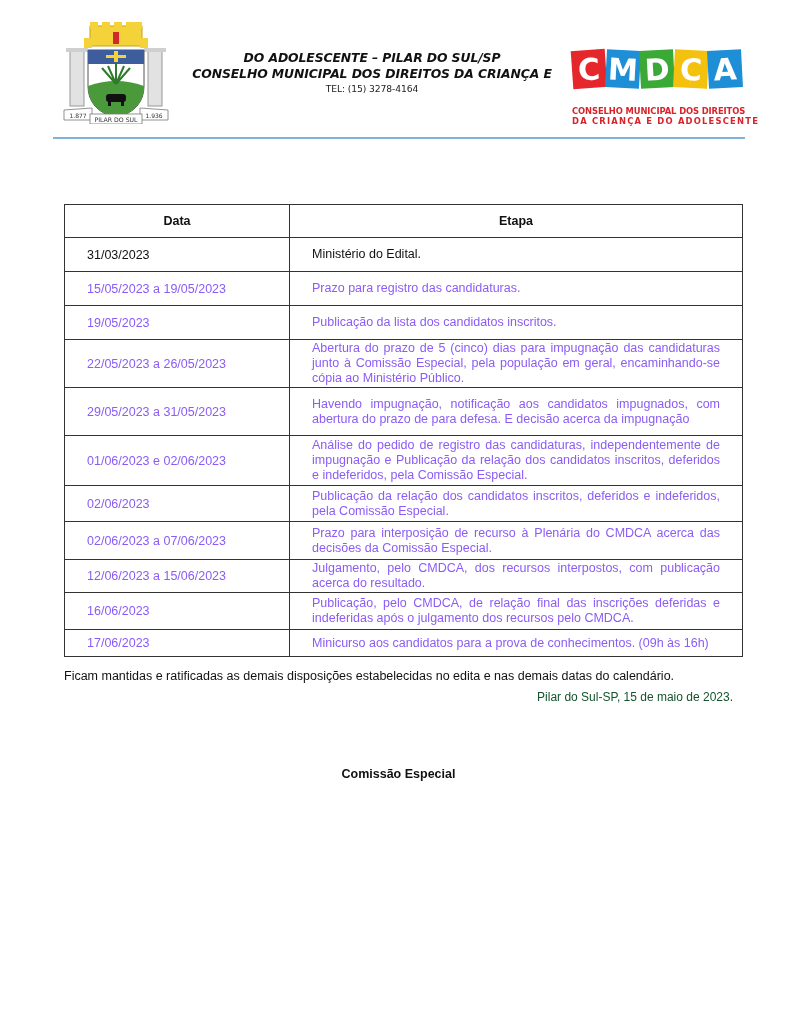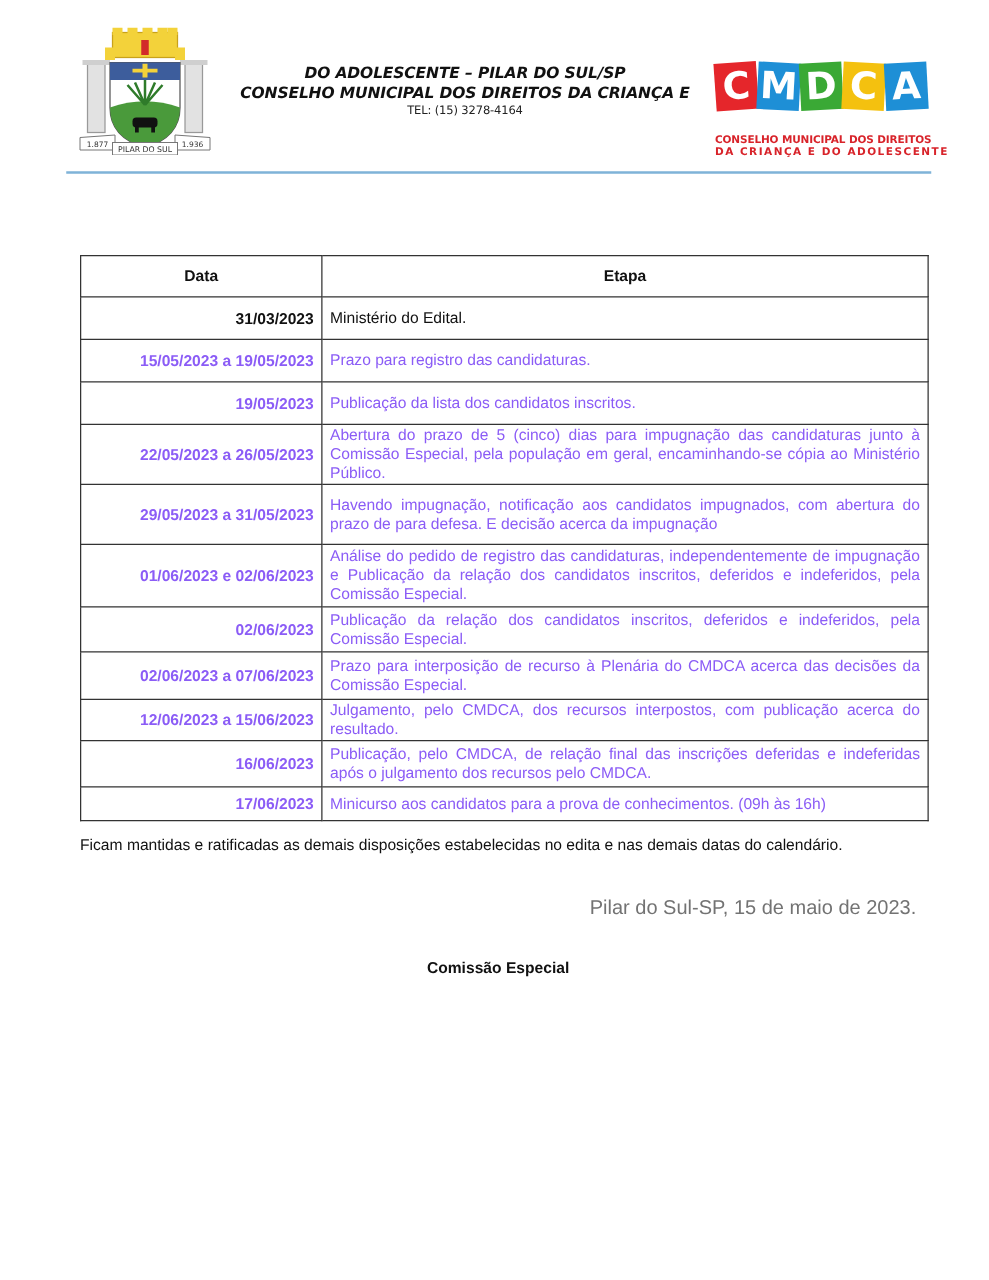--- a/index.html
+++ b/index.html
@@ -16,29 +16,29 @@
   .cmdca-letters { display: flex; height: 40px; }
   .cmdca-letters span { display: flex; align-items: center; justify-content: center;
         font-family: "DejaVu Sans", sans-serif; font-weight: bold; color: #fff; font-size: 30px;
         width: 34px; height: 38px; }
   .cmdca-sub { font-family: "DejaVu Sans", sans-serif; font-weight: bold; color: #d8232a;
         font-size: 8.4px; line-height: 10px; margin-top: 16px; letter-spacing: -0.1px; white-space: nowrap; }
   .rule { position: absolute; left: 53px; top: 137px; width: 692px; height: 2px; background: #7fb3d8; }
 
   table.sched { position: absolute; left: 64px; top: 204px; width: 679px; border-collapse: collapse;
         font-family: "Liberation Sans", sans-serif; font-size: 12.5px; }
-  table.sched td, table.sched th { border: 1.3px solid #333; padding: 0 6px; vertical-align: middle; }
+  table.sched td, table.sched th { border: 1.3px solid #333; padding: 0 22px; vertical-align: middle; }
   table.sched th { font-weight: bold; height: 32px; font-size: 12.5px; text-align: center; color: #111; }
-  table.sched td.date { width: 180px; text-align: right; font-weight: bold; }
+  table.sched td.date { width: 180px; text-align: left; font-weight: normal; }
   table.sched td.step { text-align: justify; line-height: 15px; padding-top: 1px; padding-bottom: 1px; }
   tr.black td { color: #111; }
   tr.red td { color: #8b5cf6; }
 
   .note { position: absolute; left: 64px; top: 669px; font-size: 12.5px; color: #111; }
-  .place { position: absolute; right: 58px; top: 718px; font-size: 16px; color: #737373; }
+  .place { position: absolute; right: 58px; top: 690px; font-size: 12px; color: #14532d; }
   .sign { position: absolute; left: 0; width: 797px; top: 767px; text-align: center;
           font-size: 12.5px; font-weight: bold; color: #111; }
 </style>
 </head>
 <body>
 
 <div class="header">
   <svg class="coat" viewBox="0 0 108 102">
 
     <rect x="28" y="4" width="52" height="20" fill="#f3d23a" stroke="#c9a21a" stroke-width="1"></rect>

